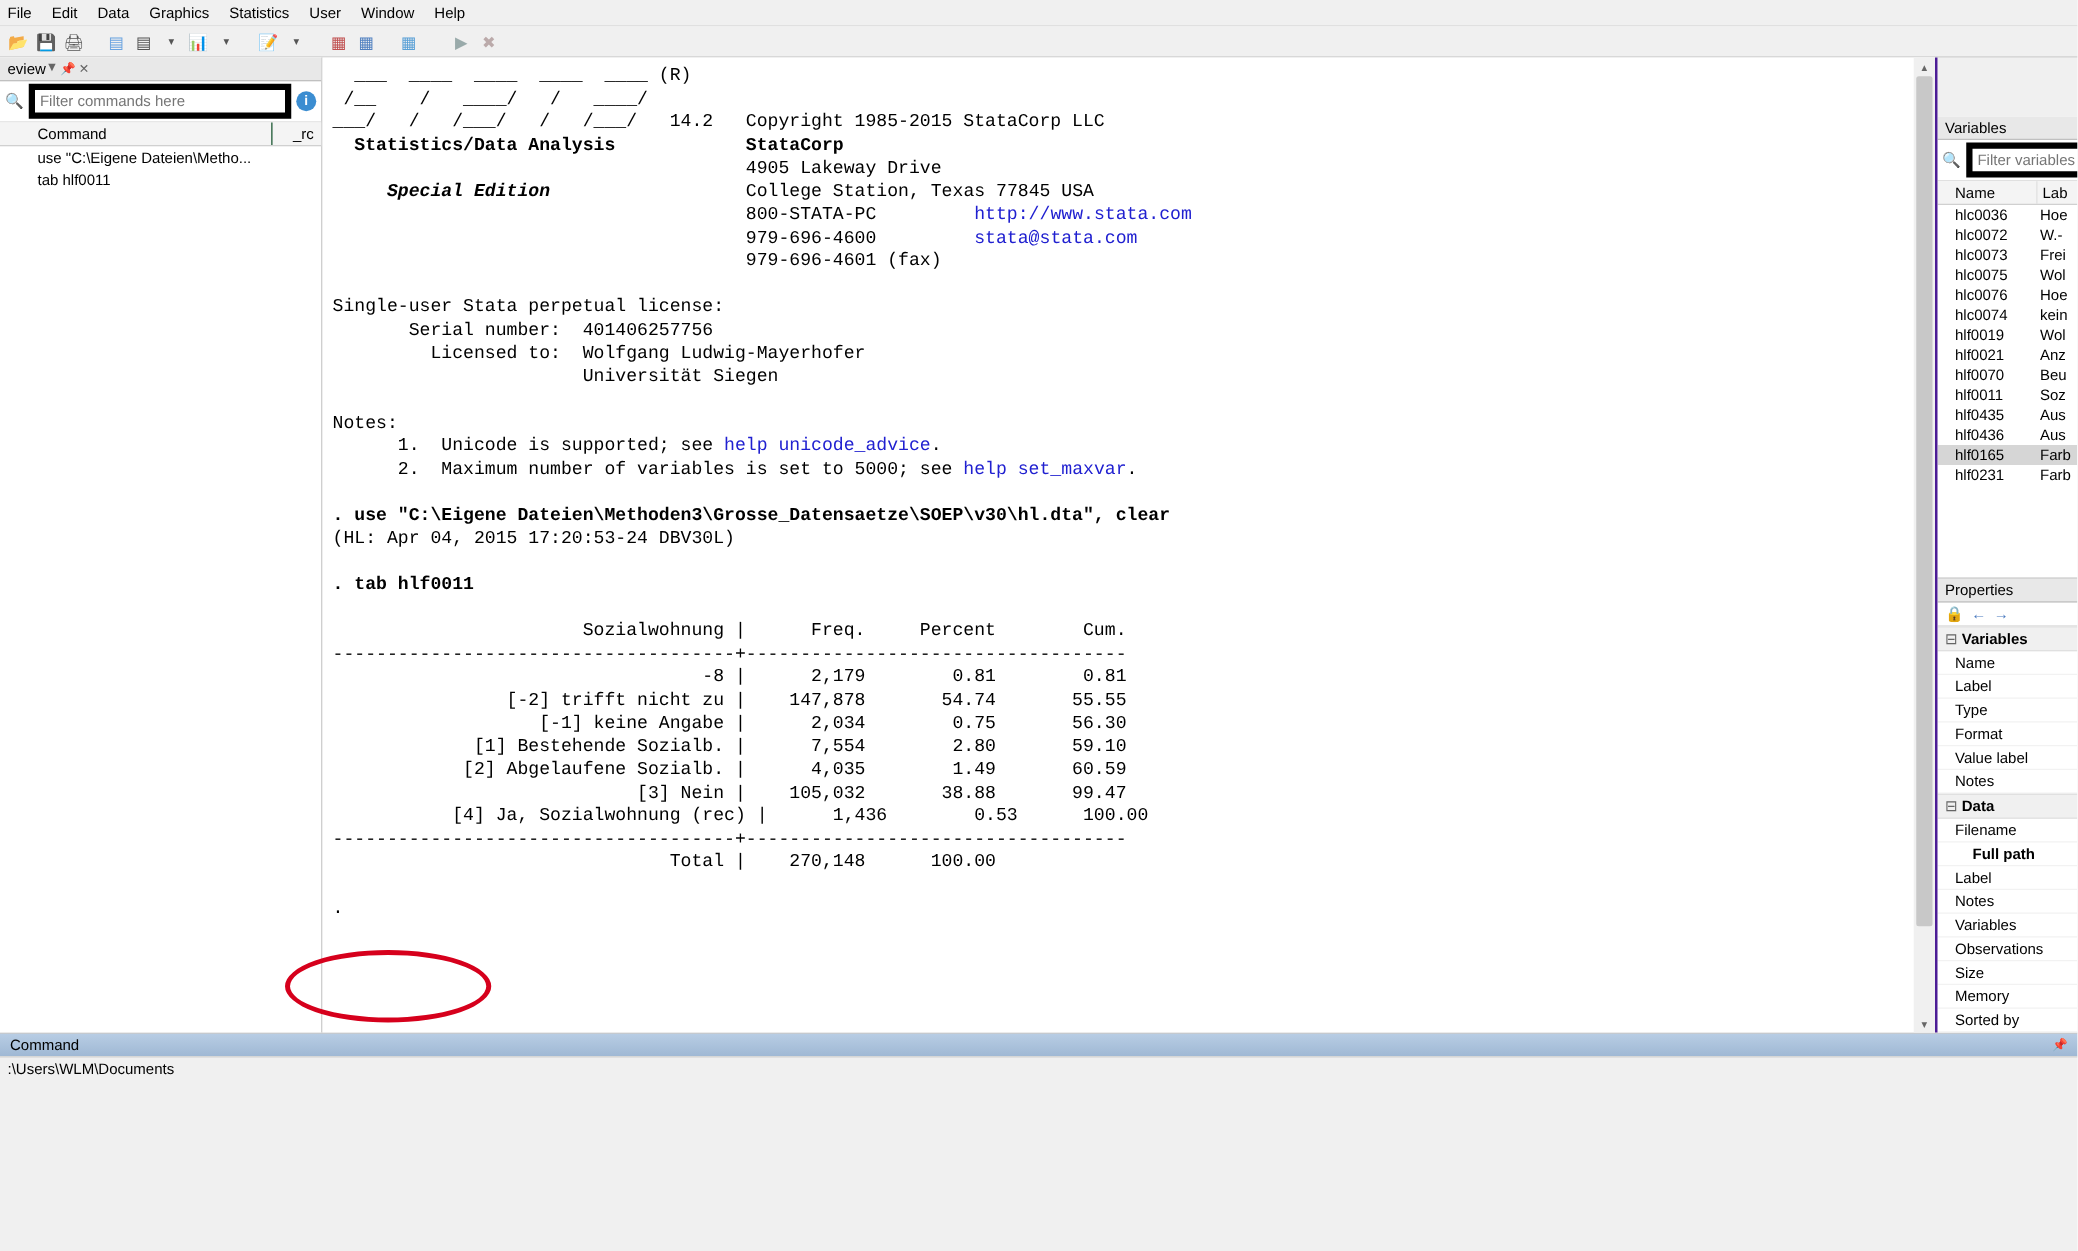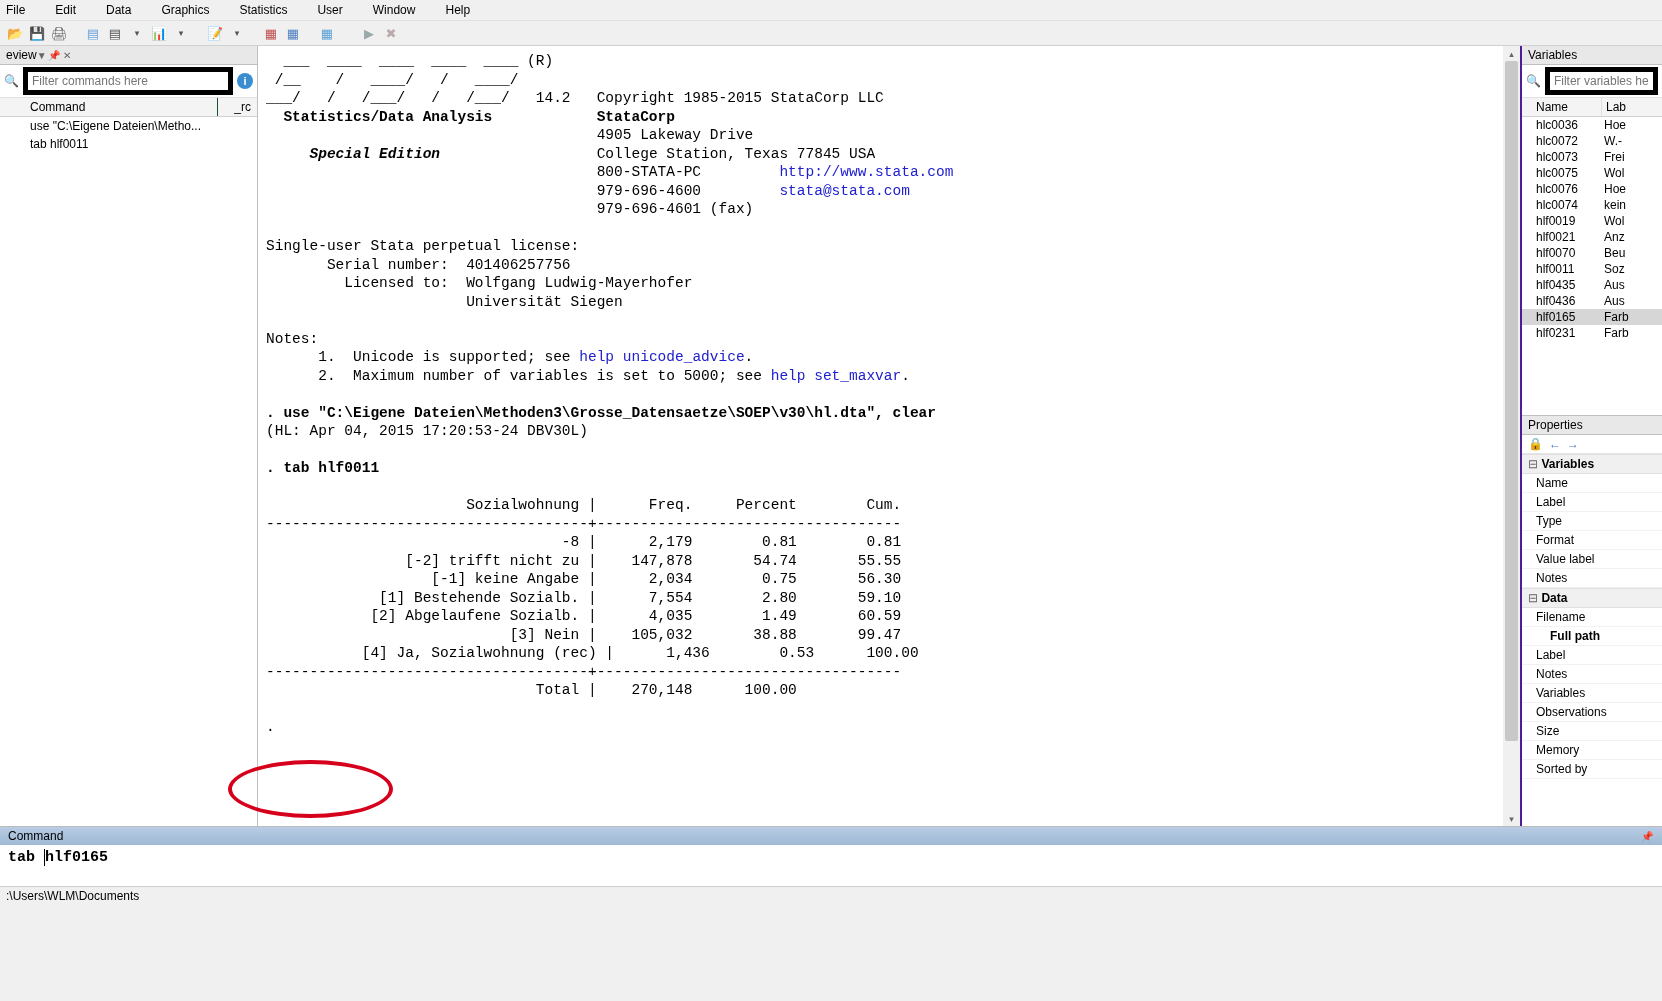--- a/index.html
+++ b/index.html
@@ -12,21 +12,21 @@
   height: 1001px;
   overflow: hidden;
   position: relative;
 }
 
 
 .menubar {
   background: #f0f0f0;
   padding: 3px 6px;
   display: flex;
-  gap: 30px;
+  gap: 16px;
   border-bottom: 1px solid #e0e0e0;
 }
 .menubar span { cursor: default; }
 
 
 .toolbar {
   background: #f0f0f0;
   padding: 3px 6px;
   display: flex;
   align-items: center;
@@ -147,25 +147,26 @@
   border-radius: 2px;
 }
 .results-scroll .arr {
   position:absolute;left:0;right:0;height:15px;
   display:flex;align-items:center;justify-content:center;
   font-size:9px;color:#666;
 }
 
 
 .right-col {
-  width: 140px;
+  width: 112px;
   background: #fff;
   display: flex;
   flex-direction: column;
   overflow: hidden;
+  margin-top: 47px;
 }
 .vars-panel { flex: 0 0 370px; display:flex; flex-direction:column; border-bottom:1px solid #c0c0c0;}
 .vars-header-row {
   display: flex;
   background: #f4f4f4;
   border-bottom: 1px solid #d0d0d0;
   font-size: 12px;
 }
 .vars-header-row .vcol1 { width: 80px; padding: 2px 4px 2px 14px; border-right:1px solid #e0e0e0;}
 .vars-header-row .vcol2 { flex:1; padding: 2px 4px;}
@@ -441,20 +442,19 @@
     </div>
   </div>
 
 </div>
 
 <div class="command-pane">
   <div class="command-header">
     <span>Command</span>
     <span style="font-size:10px;color:#335">📌</span>
   </div>
-  <div class="command-input-row"><span>tab </span><span class="cursor"></span><span>hlf0165</span></div>
 </div>
 
 <div class="statusbar">
   <span>:\Users\WLM\Documents</span>
 </div>
 
 <div class="ellipse"></div>
 
 </body></html>

